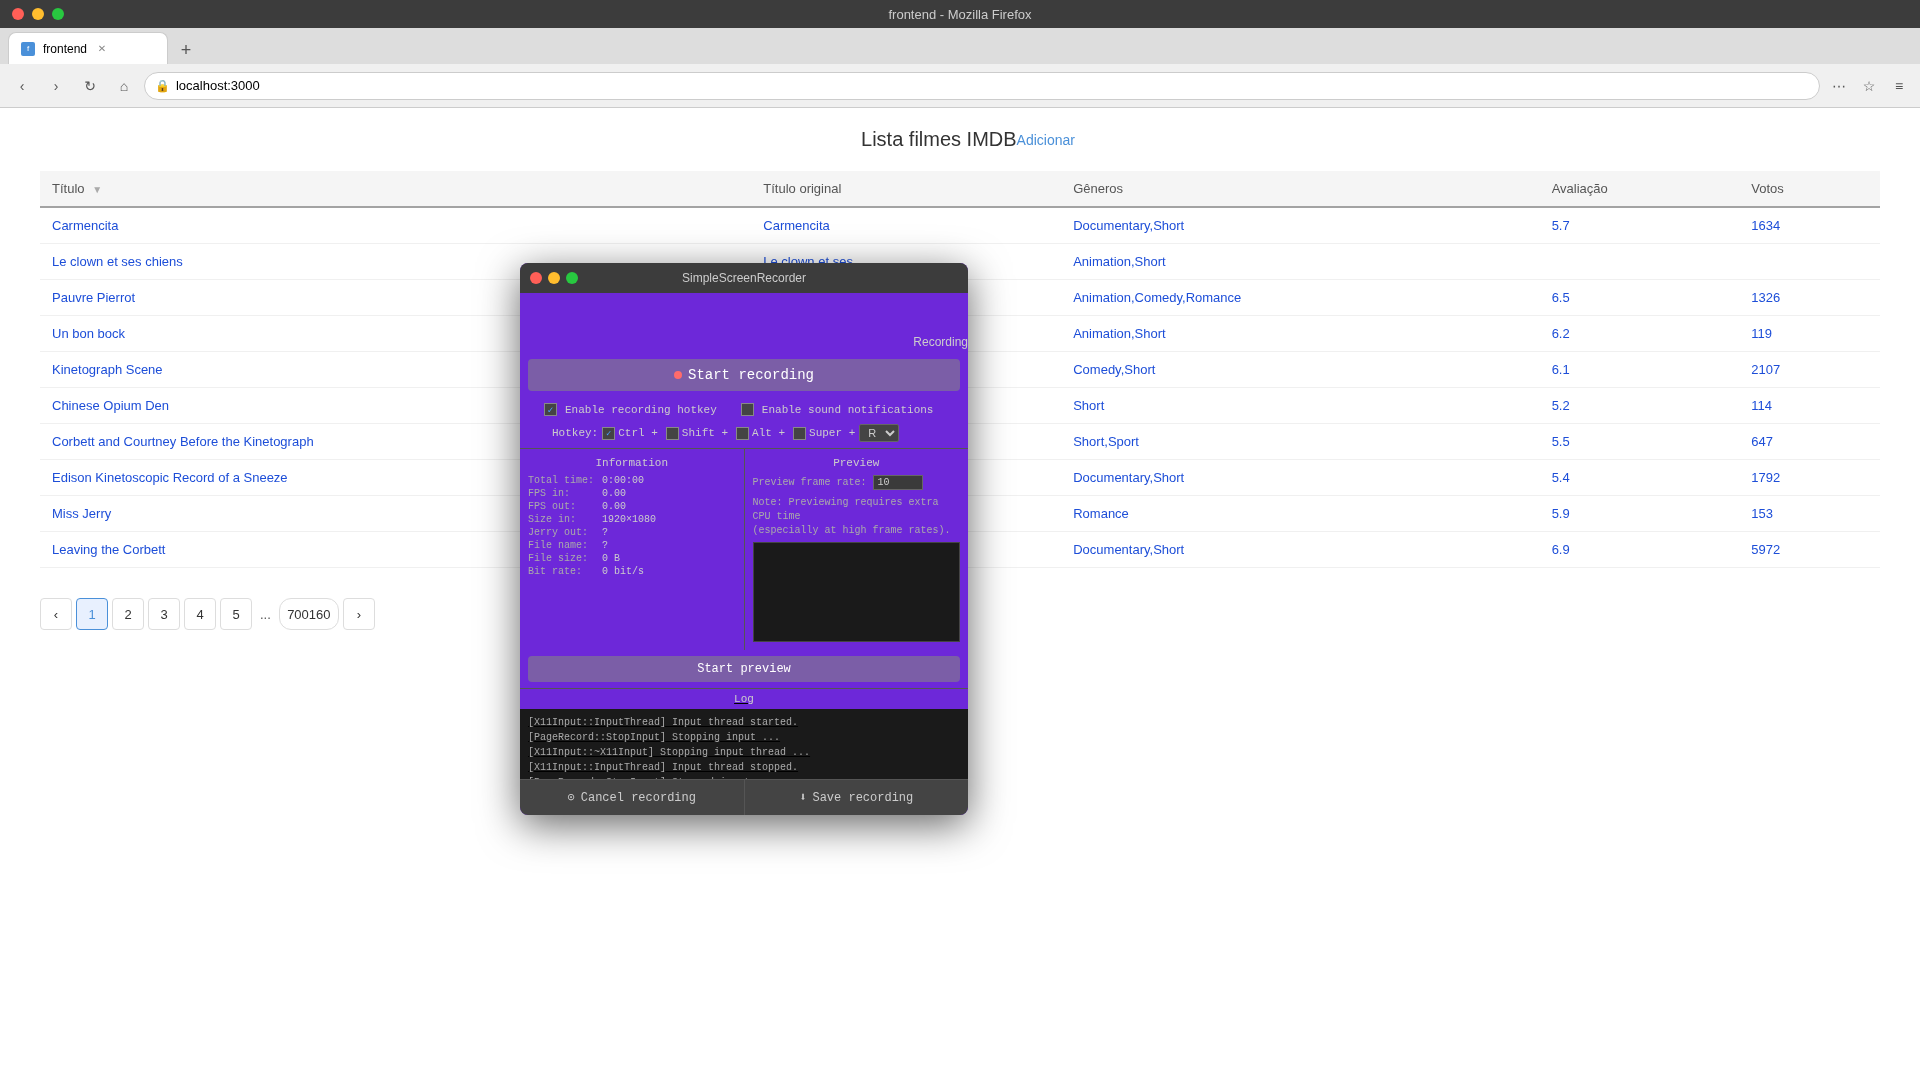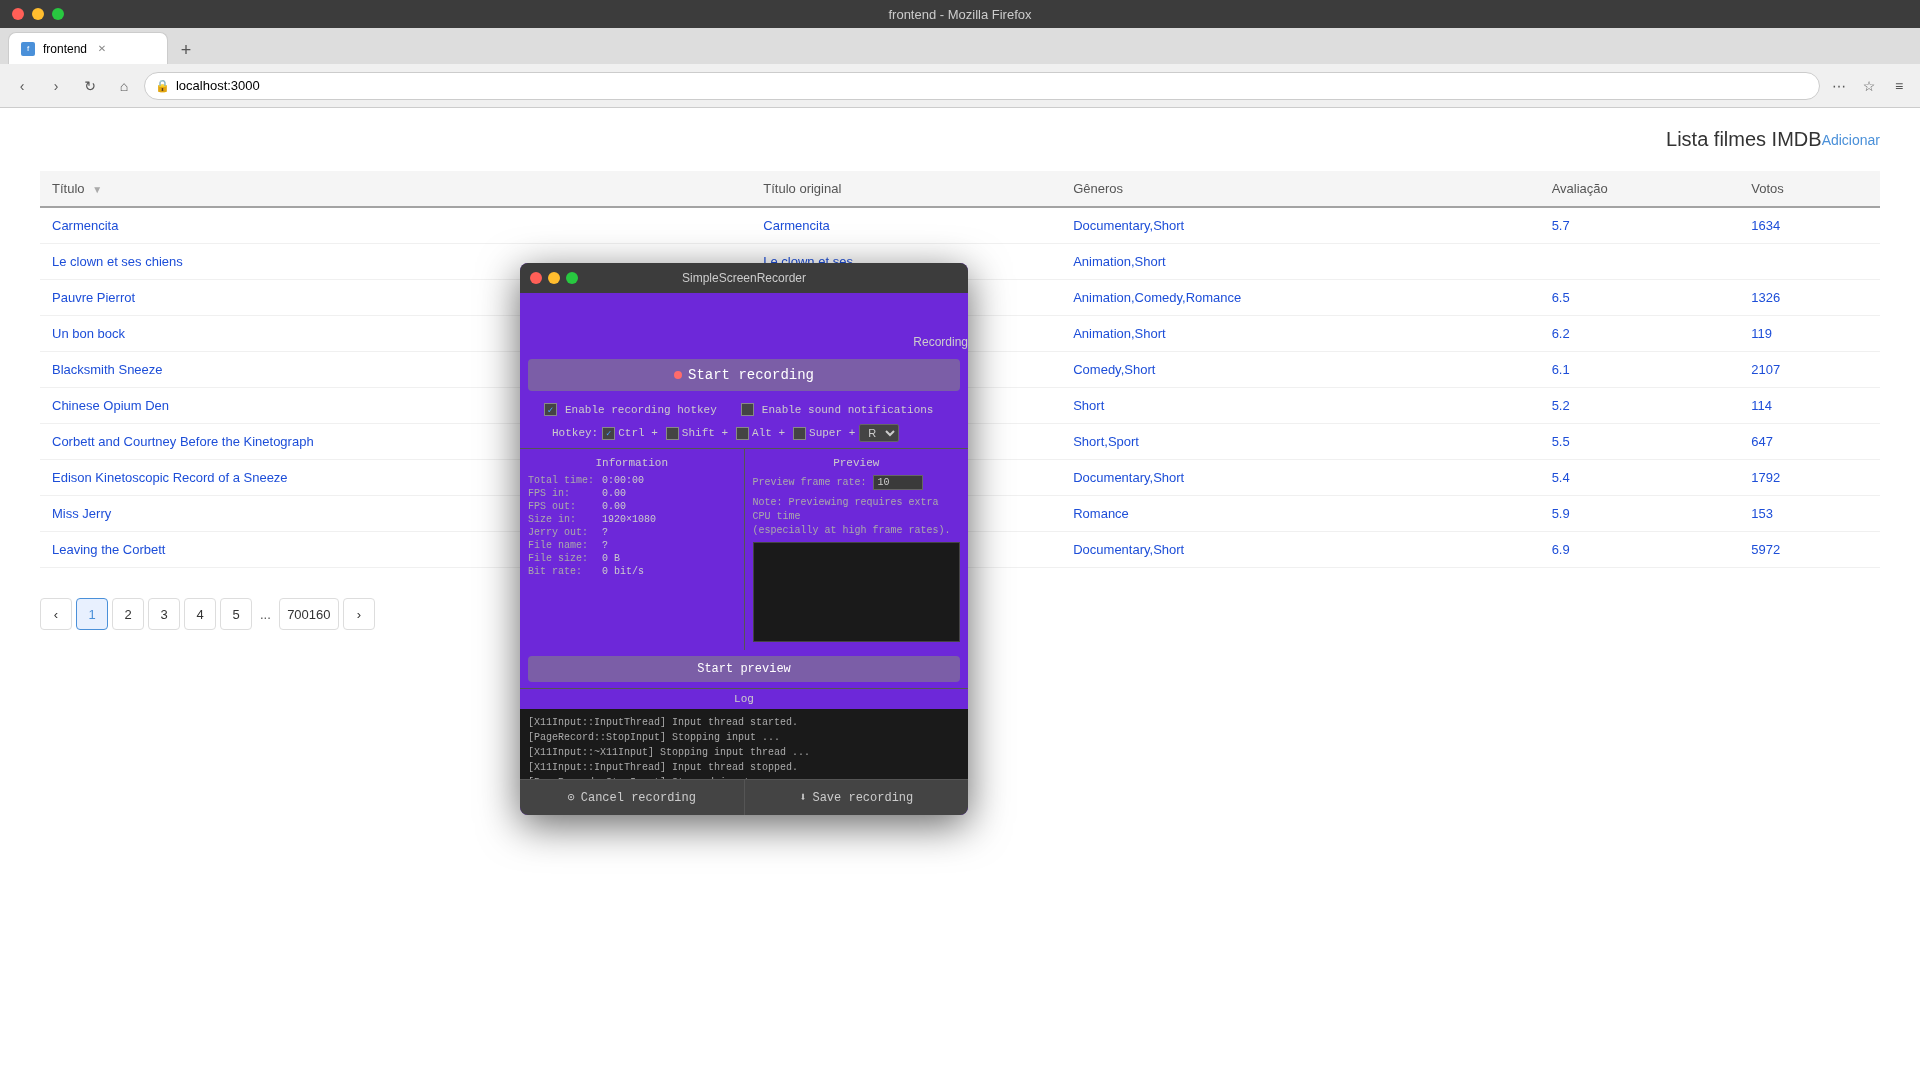--- a/index.html
+++ b/index.html
@@ -130,21 +130,21 @@
 
     
     .main-content {
       background: white;
       min-height: calc(1080px - 108px);
       padding: 20px 40px;
       position: relative;
     }
     .page-header {
       display: flex;
-      justify-content: flex-end;
+      justify-content: center;
       align-items: center;
       margin-bottom: 20px;
       margin-left: 16px;
     }
     .page-title {
       font-size: 20px;
       font-weight: 500;
       color: #333;
     }
     .adicionar-btn {
@@ -197,21 +197,21 @@
       color: #333;
     }
     .page-btn.active {
       background: #e8f0fe;
       border-color: #4a90d9;
       color: #4a90d9;
     }
     .page-num-wide {
       width: 60px;
       border: 1px solid #ddd;
-      border-radius: 4px;
+      border-radius: 12px;
       background: white;
       cursor: pointer;
       font-size: 13px;
       display: flex;
       align-items: center;
       justify-content: center;
       height: 32px;
       color: #333;
       text-align: right;
     }
@@ -439,20 +439,21 @@
       font-size: 12px;
       padding: 6px;
       width: calc(100% - 16px);
       cursor: pointer;
       font-family: 'Courier New', monospace;
     }
 
     
     .ssr-log-section {
       border-top: 1px solid #555;
+      text-decoration: underline;
     }
     .ssr-log-title {
       text-align: center;
       color: #ccc;
       font-size: 11px;
       padding: 4px 0;
       font-family: 'Courier New', monospace;
     }
     .ssr-log-content {
       background: #1a1a1a;
@@ -608,21 +609,21 @@
       <td>1326</td>
     </tr>
         <tr>
       <td>Un bon bock</td>
       <td>Un bon bock</td>
       <td>Animation,Short</td>
       <td>6.2</td>
       <td>119</td>
     </tr>
         <tr>
-      <td>Blacksmith Sneeze</td>
+      <td>Kinetograph Scene</td>
       <td>Blacksmith Scen</td>
       <td>Comedy,Short</td>
       <td>6.1</td>
       <td>2107</td>
     </tr>
         <tr>
       <td>Chinese Opium Den</td>
       <td>Chinese Opium</td>
       <td>Short</td>
       <td>5.2</td>

